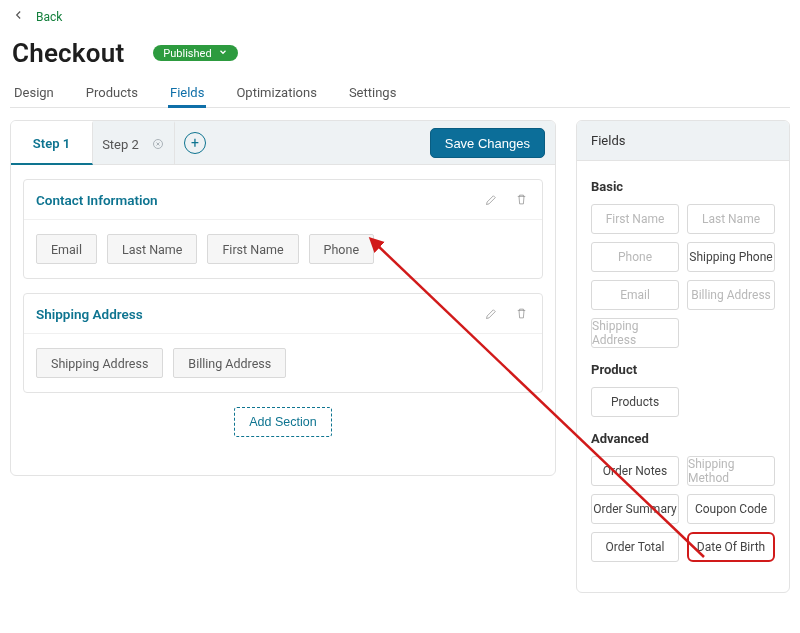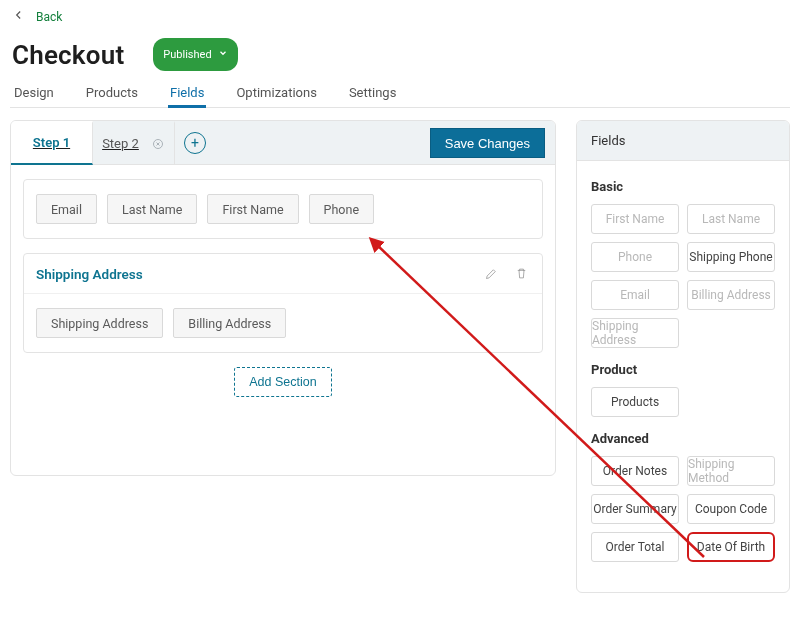--- a/index.html
+++ b/index.html
@@ -29,42 +29,42 @@
     color:var(--text);background:#fff;font-size:13px;
   }
   #stage{width:800px;height:633px;position:relative;margin:0 auto;background:#fff}
   
   .back{position:absolute;left:12px;top:8px;display:flex;align-items:center;gap:10px;color:#555;cursor:pointer}
   .back svg{width:14px;height:14px;stroke:#555}
   .back .lbl{font-size:12px;color:#15803d}
   
   .title-row{position:absolute;left:12px;top:38px;display:flex;align-items:center;gap:29px}
   .title{font-size:26px;font-weight:600;letter-spacing:.2px}
-  .badge{display:inline-flex;align-items:center;gap:6px;background:var(--badge);color:#fff;height:33px;padding:0 10px;border-radius:12px;font-size:11px}
+  .badge{display:inline-flex;align-items:center;gap:6px;background:var(--badge);color:#fff;height:16px;padding:0 10px;border-radius:12px;font-size:11px}
   .badge svg{width:10px;height:10px}
   
   .tabs{position:absolute;left:10px;right:10px;top:80px;height:28px;border-bottom:1px solid var(--border);display:flex;gap:28px;padding-left:2px}
   .tab{padding:5px 2px 8px 2px;color:#555;cursor:pointer;font-size:13px}
   .tab.active{color:var(--blue);border-bottom:3px solid var(--blue);margin-bottom:-1px}
   
   .content{position:absolute;left:10px;right:10px;top:120px;bottom:8px;display:flex;gap:20px}
   .left{flex:1;display:flex;flex-direction:column}
   .right{width:214px}
   
   .left-panel{border:1px solid var(--border);border-radius:6px;overflow:hidden;background:#fff;height:356px;display:flex;flex-direction:column}
   .steps-bar{height:44px;background:var(--panel-head);border-bottom:1px solid var(--border);display:flex;align-items:stretch;padding:0 10px 0 0}
-  .steps{display:flex;align-items:center;text-decoration:underline;}
+  .steps{display:flex;align-items:flex-start;}
   .step{display:flex;align-items:center;justify-content:center;width:82px;height:44px;font-size:13px;color:#555;border-right:1px solid var(--border);cursor:pointer;border-top:2px solid transparent}
   .step.first{border-left:0}
   .step.active{background:#fff;color:var(--teal);font-weight:600;border-bottom:2px solid var(--teal);border-top:2px solid transparent}
   .step2-wrap{display:flex;align-items:center;gap:12px}
   .step .x{display:inline-flex;align-items:center;justify-content:center;width:14px;height:14px;color:#aab2b8}
   .add-step{display:flex;align-items:center;justify-content:center;width:40px}
   .add-step .circle{width:22px;height:22px;border:1.5px solid var(--teal);border-radius:50%;display:flex;align-items:center;justify-content:center;color:var(--teal);cursor:pointer;font-size:14px}
-  .save-btn{margin-left:auto;margin-top:7px;margin-bottom:7px;height:30px;padding:0 14px;background:#0c6e99;border:1px solid #0a5d82;color:#fff;border-radius:0;font-size:13px;cursor:pointer;display:flex;align-items:center}
+  .save-btn{margin-left:auto;margin-top:7px;margin-bottom:7px;height:30px;padding:0 14px;background:#0c6e99;border:1px solid #0a5d82;color:#fff;border-radius:5px;font-size:13px;cursor:pointer;display:flex;align-items:center}
   .sections{padding:14px 12px 0 12px;flex:1;overflow:auto}
   .card{border:1px solid var(--border);border-radius:4px;margin-bottom:14px;background:#fff}
   .card-head{display:flex;align-items:center;height:40px;padding:0 12px;border-bottom:1px solid #f0f0f0}
   .card-title{color:var(--teal);font-weight:600;font-size:13.5px}
   .card-actions{margin-left:auto;display:flex;gap:12px;color:#7a7a7a}
   .icon-btn{width:18px;height:18px;display:inline-flex;align-items:center;justify-content:center;cursor:pointer}
   .icon-btn svg{width:15px;height:15px;stroke:#7a7a7a;fill:none}
   .chips{display:flex;flex-wrap:wrap;gap:10px;padding:14px 12px}
   .chip{height:30px;padding:0 14px;border:1px solid var(--chip-border);background:var(--chip);border-radius:2px;display:flex;align-items:center;color:var(--chip-text);font-size:12.5px;cursor:grab}
   .add-section{display:flex;justify-content:center;margin-top:4px}
@@ -139,20 +139,35 @@
           <div class="circle">
             <span>+</span>
           </div>
         </div>
         <button class="save-btn">
           <span>Save Changes</span>
         </button>
       </div>
       <div class="sections" id="sections">
             <div class="card">
+              <div class="card-head">
+                <div class="card-title">Contact Information</div>
+                <div class="card-actions">
+                  <span class="icon-btn">
+                    <svg viewBox="0 0 24 24">
+                      <path d="M4 20l4-1 10-10-3-3L5 16l-1 4z"></path>
+                    </svg>
+                  </span>
+                  <span class="icon-btn">
+                    <svg viewBox="0 0 24 24">
+                      <path d="M6 7h12M9 7V5h6v2M8 7l1 12h6l1-12"></path>
+                    </svg>
+                  </span>
+                </div>
+              </div>
               <div class="chips">
                 <div class="chip">Email</div>
                 <div class="chip">Last Name</div>
                 <div class="chip">First Name</div>
                 <div class="chip">Phone</div>
               </div>
             </div>
             <div class="card">
               <div class="card-head">
                 <div class="card-title">Shipping Address</div>

